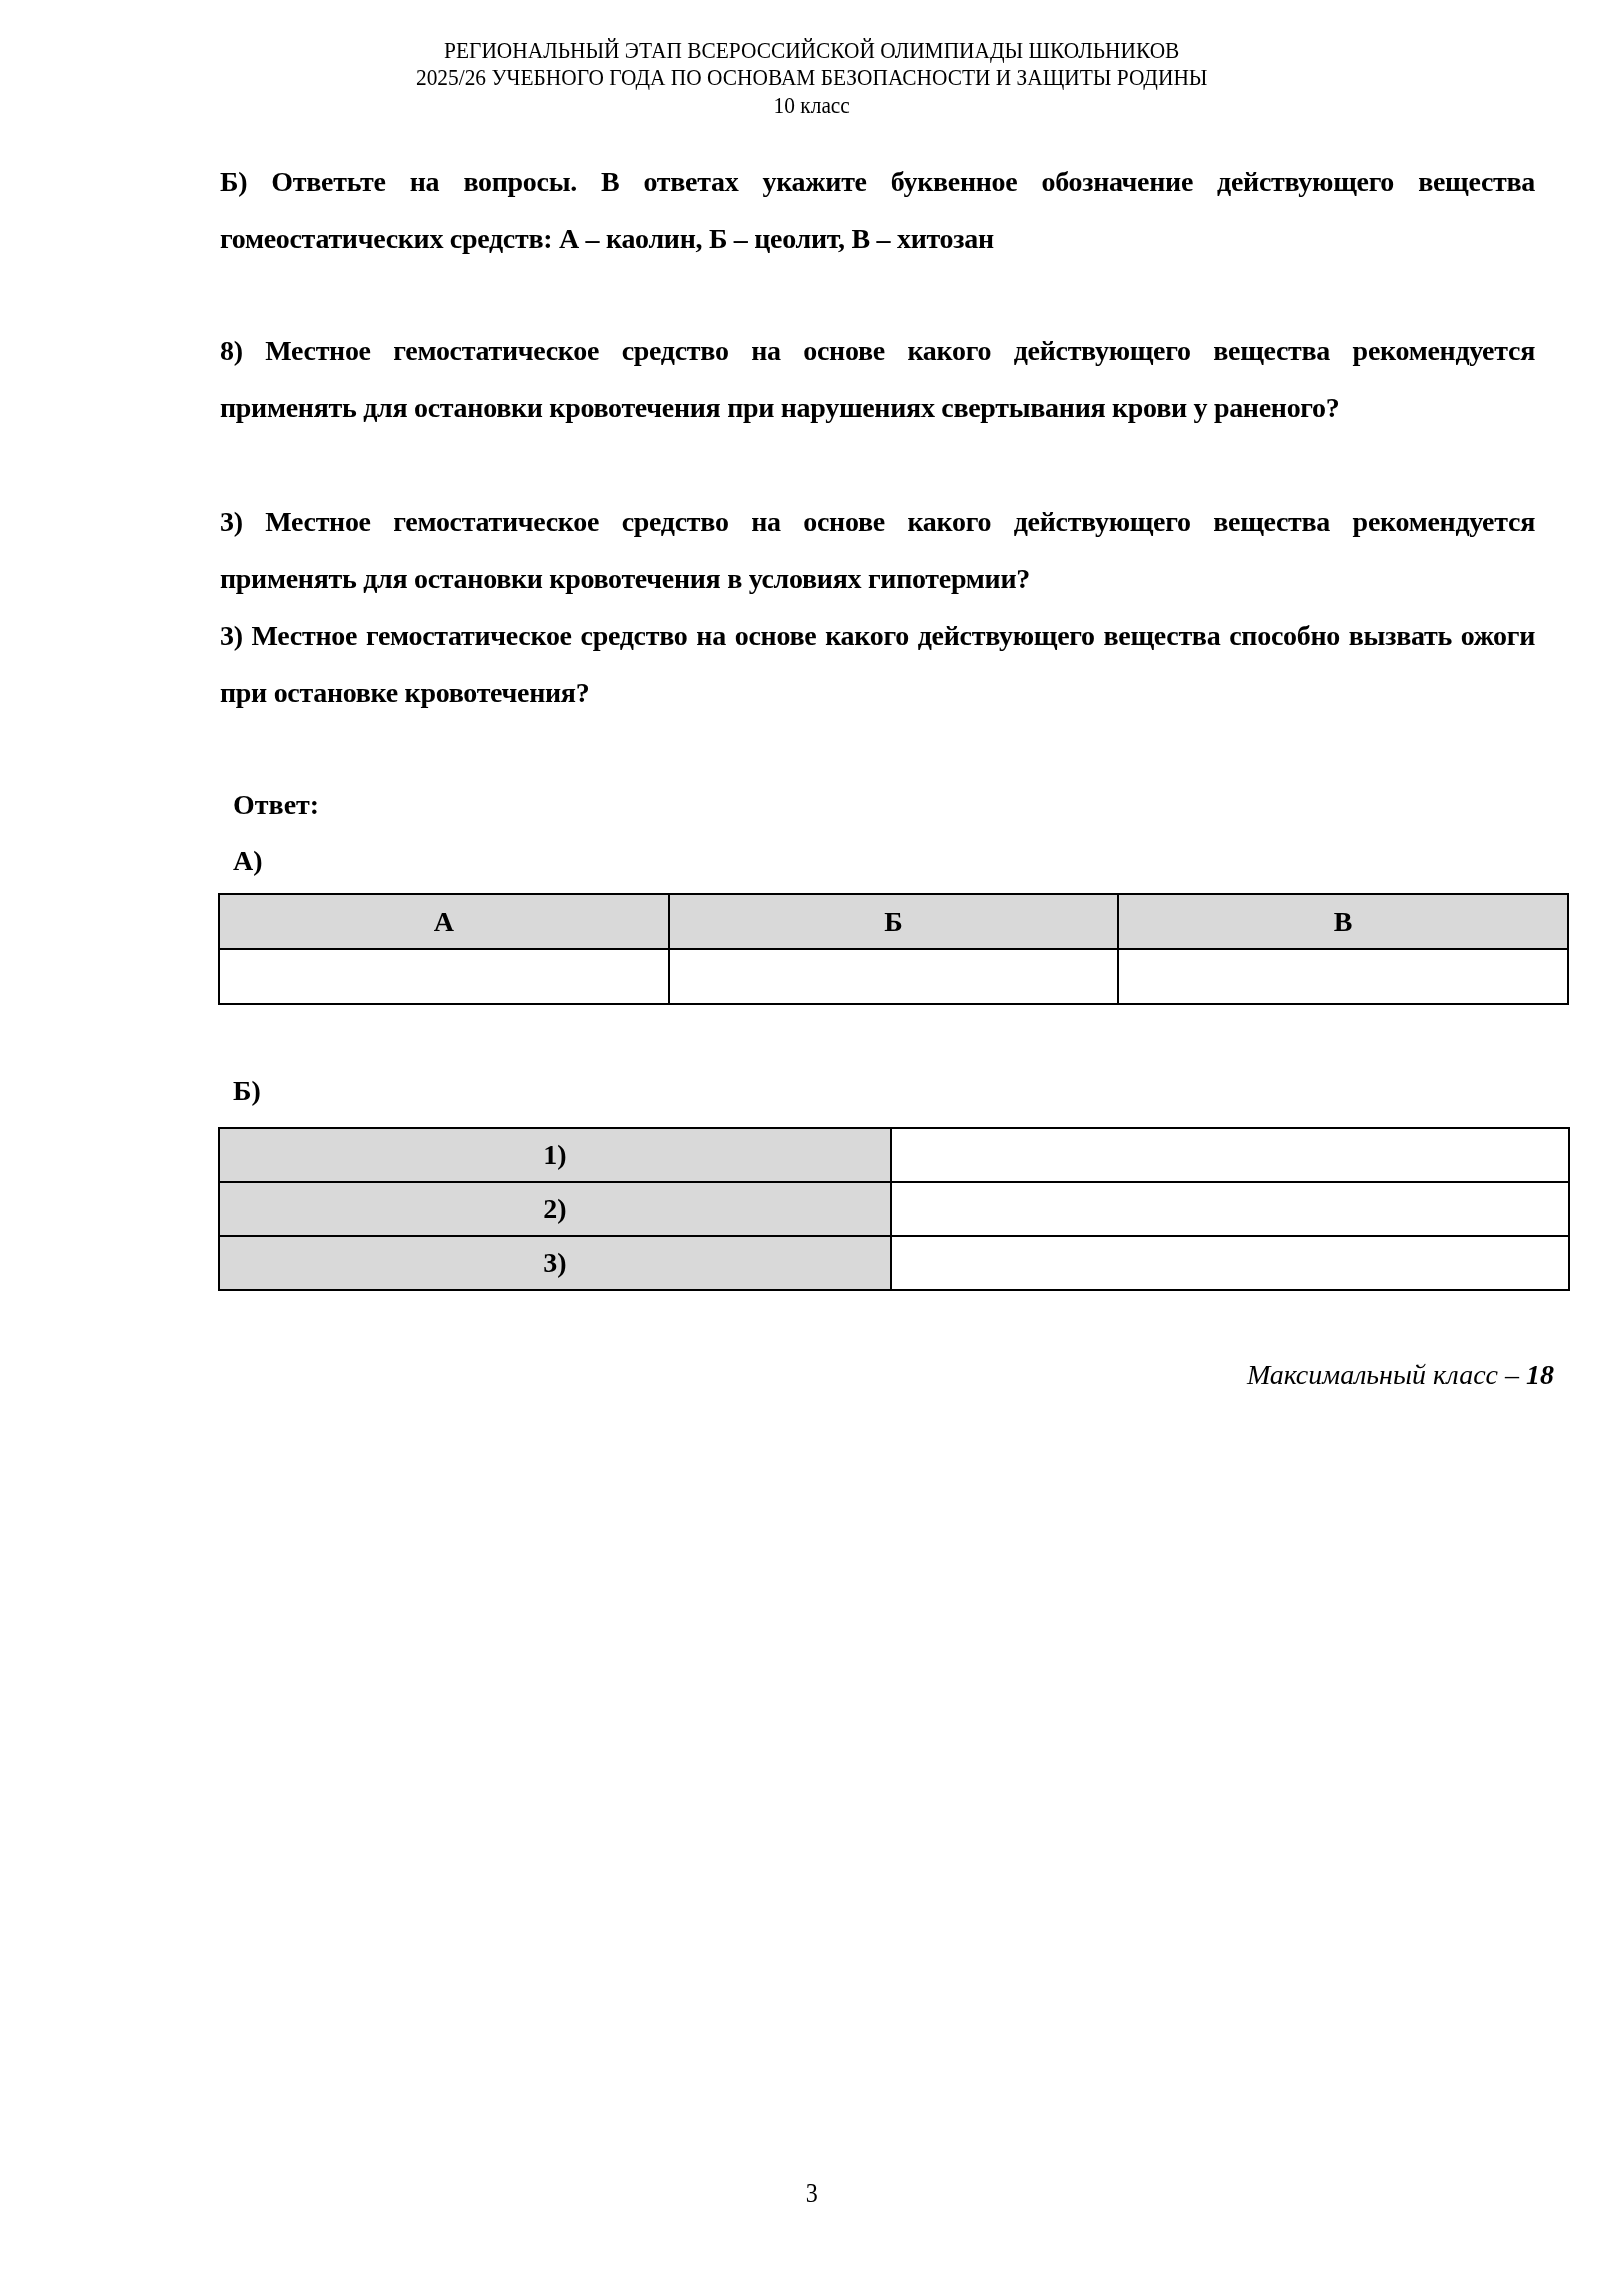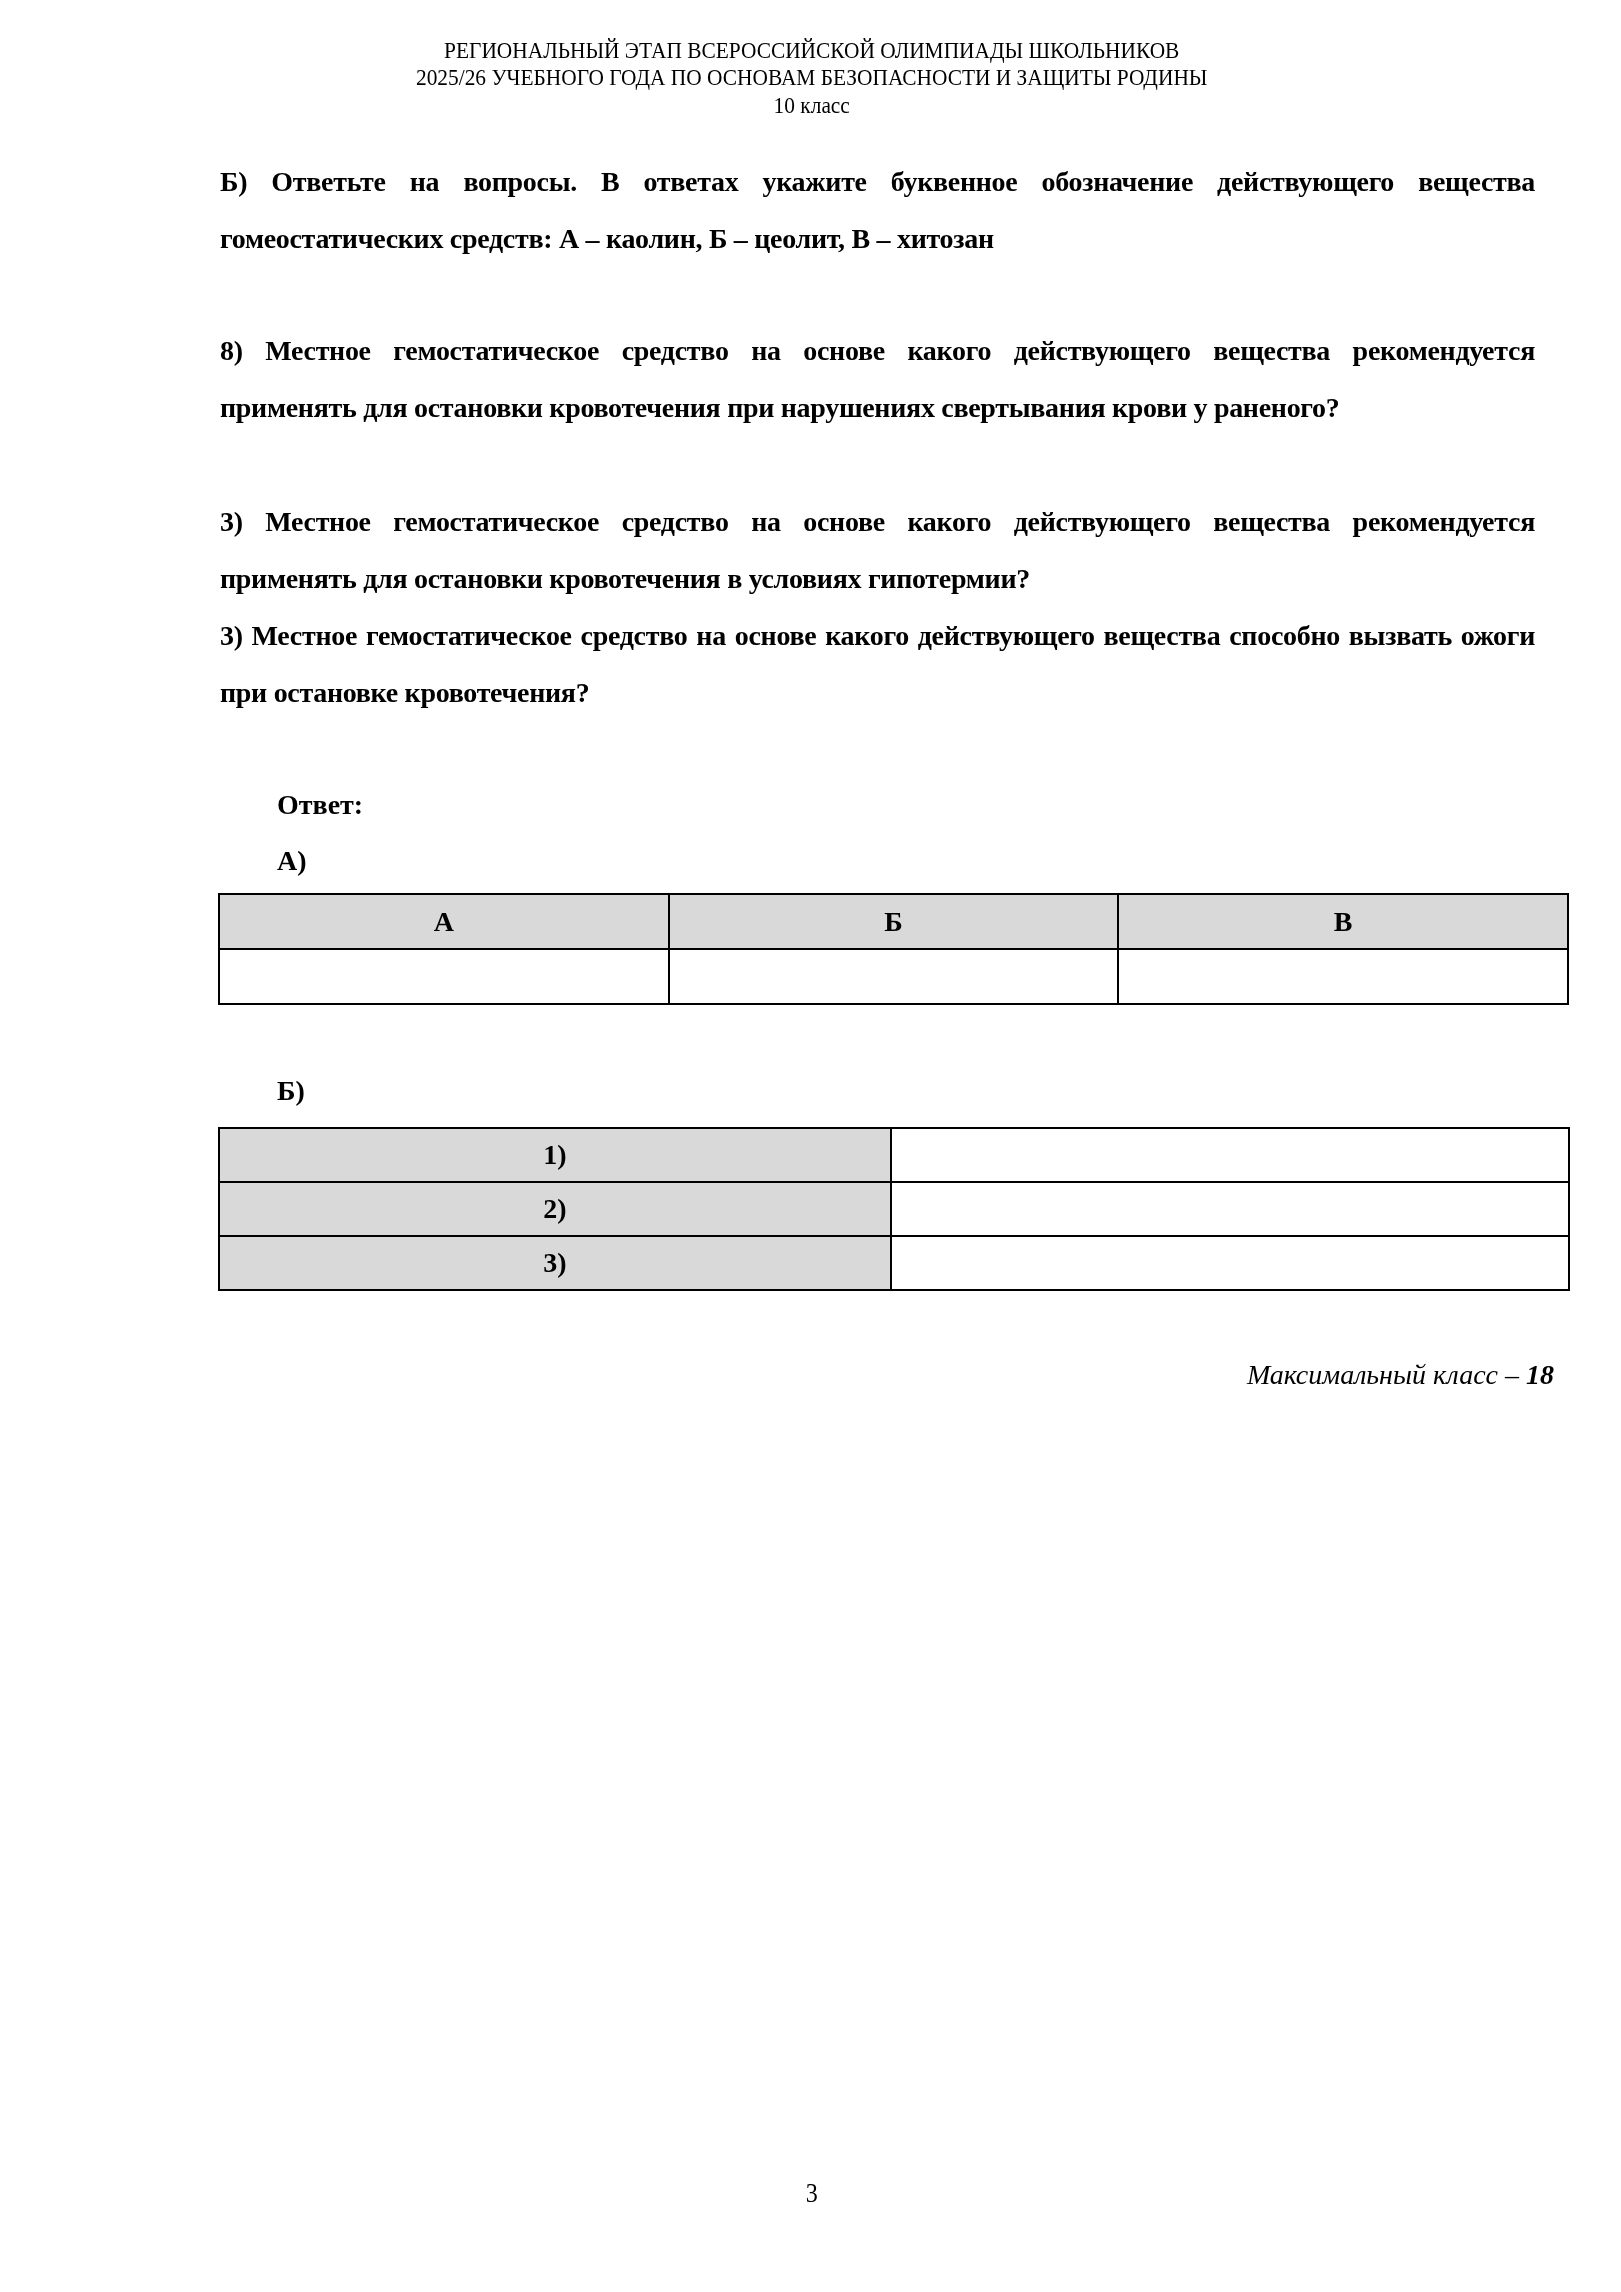--- a/index.html
+++ b/index.html
@@ -13,21 +13,21 @@
     transform: scaleX(0.91); transform-origin: left top;
   }
   .header div { white-space: nowrap; }
   .para {
     position: absolute; left: 220px; width: 1315px;
     font-size: 28px; font-weight: bold; line-height: 57px;
     text-align: justify; text-align-last: left;
     letter-spacing: -0.3px;
   }
   .label {
-    position: absolute; left: 233px; font-size: 28px; font-weight: bold; line-height: 39px; margin-left: 44px;
+    position: absolute; left: 233px; font-size: 28px; font-weight: bold; line-height: 39px;
   }
   table.ans {
     position: absolute; border-collapse: collapse; table-layout: fixed;
   }
   table.ans td {
     border: 2.9px solid #000; padding: 0; text-align: center; vertical-align: middle;
     font-size: 28px; font-weight: bold;
   }
   .gray { background: #d9d9d9; }
   #tableA { left: 218px; top: 893px; width: 1351px; }

